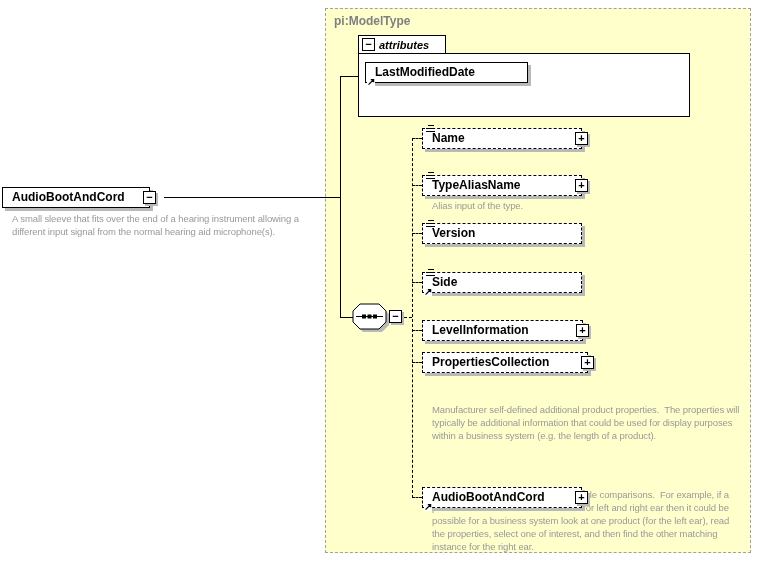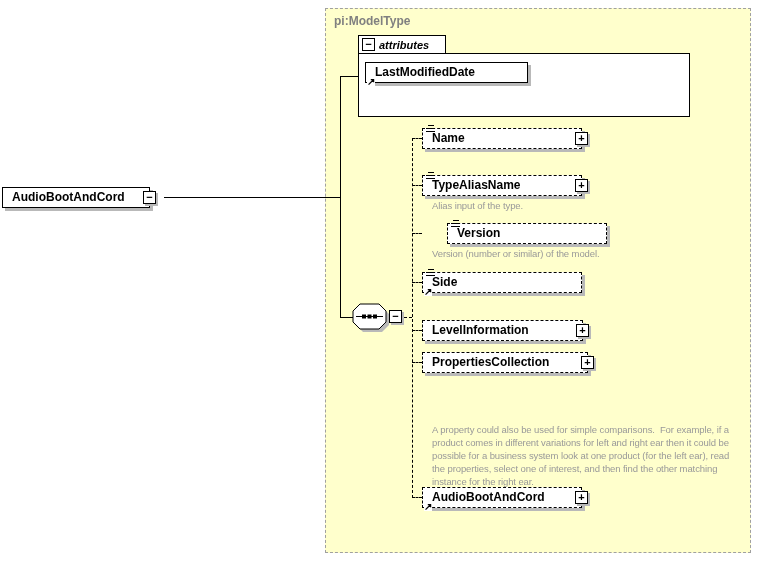--- a/index.html
+++ b/index.html
@@ -92,20 +92,22 @@
   <div class="dline-h" style="left:412px;top:233px;width:10px;"></div>
   <div class="dline-h" style="left:412px;top:282px;width:10px;"></div>
   <div class="dline-h" style="left:412px;top:330px;width:10px;"></div>
   <div class="dline-h" style="left:412px;top:362px;width:10px;"></div>
   <div class="dline-h" style="left:412px;top:497px;width:10px;"></div>
 
   <div class="element" style="left:2px;top:187px;width:148px;">
     <span class="elem-label">AudioBootAndCord</span>
     <span class="toggle">−</span>
   </div>
+  <div class="desc" style="left:12px;top:212px;">A small sleeve that fits over the end of a hearing instrument allowing a
+different input signal from the normal hearing aid microphone(s).</div>
 
   <svg class="seq-svg" width="42" height="34">
     <polygon points="12,5 31,5 38,12 38,23 31,30 12,30 5,23 5,12" fill="#b9b9b9" stroke="none"></polygon>
     <polygon points="9,2 28,2 35,9 35,20 28,27 9,27 2,20 2,9" fill="#ffffff" stroke="#000000"></polygon>
     <line x1="5" y1="14.5" x2="32" y2="14.5" stroke="#000000"></line>
     <rect x="11" y="12.5" width="4" height="4" fill="#000000"></rect>
     <rect x="16.5" y="12.5" width="4" height="4" fill="#000000"></rect>
     <rect x="22" y="12.5" width="4" height="4" fill="#000000"></rect>
   </svg>
   <span class="toggle" style="left:389px;top:310px;">−</span>
@@ -120,46 +122,48 @@
 
   <div class="element dashed" style="left:422px;top:175px;width:160px;">
     <svg class="lines-icon" width="11" height="10">
       <path d="M3 1.5h6M1 4.5h9M1 7.5h9" stroke="#000" stroke-width="1" fill="none"></path>
       </svg>
     <span class="elem-label">TypeAliasName</span>
     <span class="toggle">+</span>
   </div>
   <div class="desc" style="left:432px;top:199px;">Alias input of the type.</div>
 
-  <div class="element dashed" style="left:447px;top:223px;width:160px;">
+  <div class="element dashed" style="left:422px;top:223px;width:160px;">
     <svg class="lines-icon" width="11" height="10">
       <path d="M3 1.5h6M1 4.5h9M1 7.5h9" stroke="#000" stroke-width="1" fill="none"></path>
       </svg>
     <span class="elem-label">Version</span>
   </div>
-  <div class="desc" style="left:432px;top:247px;">Version (number or similar) of the model.</div>
 
   <div class="element dashed" style="left:422px;top:272px;width:160px;">
     <svg class="lines-icon" width="11" height="10">
       <path d="M3 1.5h6M1 4.5h9M1 7.5h9" stroke="#000" stroke-width="1" fill="none"></path>
       </svg>
     <span class="arrow-icon">↗</span>
     <span class="elem-label">Side</span>
   </div>
 
   <div class="element dashed" style="left:422px;top:320px;width:161px;">
     <span class="elem-label">LevelInformation</span>
     <span class="toggle">+</span>
   </div>
 
   <div class="element dashed" style="left:422px;top:352px;width:166px;">
     <span class="elem-label">PropertiesCollection</span>
     <span class="toggle">+</span>
   </div>
   <div class="desc" style="left:432px;top:377px;">
+    <div>Manufacturer self-defined additional product properties.  The properties will
+typically be additional information that could be used for display purposes
+within a business system (e.g. the length of a product).</div>
     <div class="para2">A property could also be used for simple comparisons.  For example, if a
 product comes in different variations for left and right ear then it could be
 possible for a business system look at one product (for the left ear), read
 the properties, select one of interest, and then find the other matching
 instance for the right ear.</div>
   </div>
 
   <div class="element dashed" style="left:422px;top:487px;width:160px;">
     <span class="arrow-icon">↗</span>
     <span class="elem-label">AudioBootAndCord</span>

